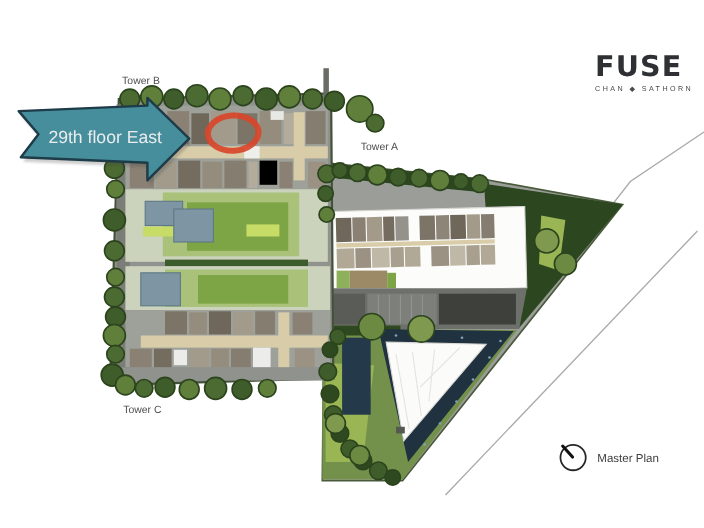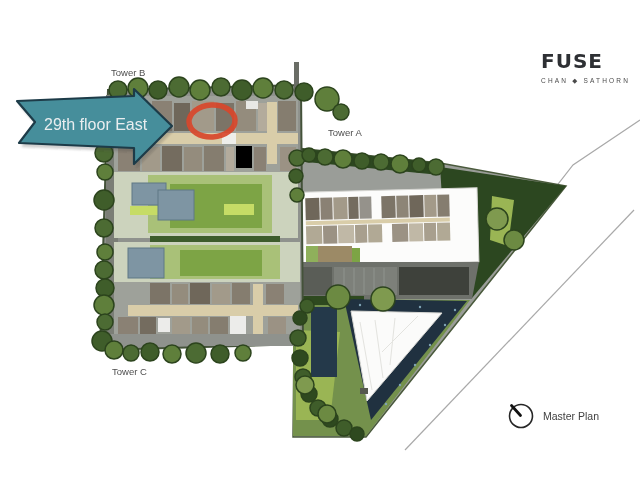--- a/index.html
+++ b/index.html
@@ -1,20 +1,20 @@
 <!DOCTYPE html>
 <html><head>
 <meta charset="utf-8">
 <style>
   html,body{margin:0;padding:0;background:#fff;}
   .stage{position:relative;width:640px;height:480px;background:#ffffff;overflow:hidden;
          font-family:"Liberation Sans", sans-serif;}
   .stage svg{position:absolute;left:0;top:0;}
   .logo{position:absolute;left:541px;top:48px;width:80px;text-align:left;color:#2e3034;}
-  .logo .mark{font-family:"DejaVu Sans",sans-serif;font-size:20px;font-weight:600;
+  .logo .mark{font-family:"DejaVu Sans",sans-serif;font-size:26px;font-weight:600;
               letter-spacing:1px;line-height:26px;}
   .logo .sub{font-size:6.5px;letter-spacing:2.2px;color:#4a4a4a;margin-top:3px;white-space:nowrap;}
   text{font-family:"Liberation Sans", sans-serif;}
 </style>
 </head>
 <body>
 
 <div class="stage">
 <svg width="640" height="480" viewBox="0 0 640 480">
   <defs>

